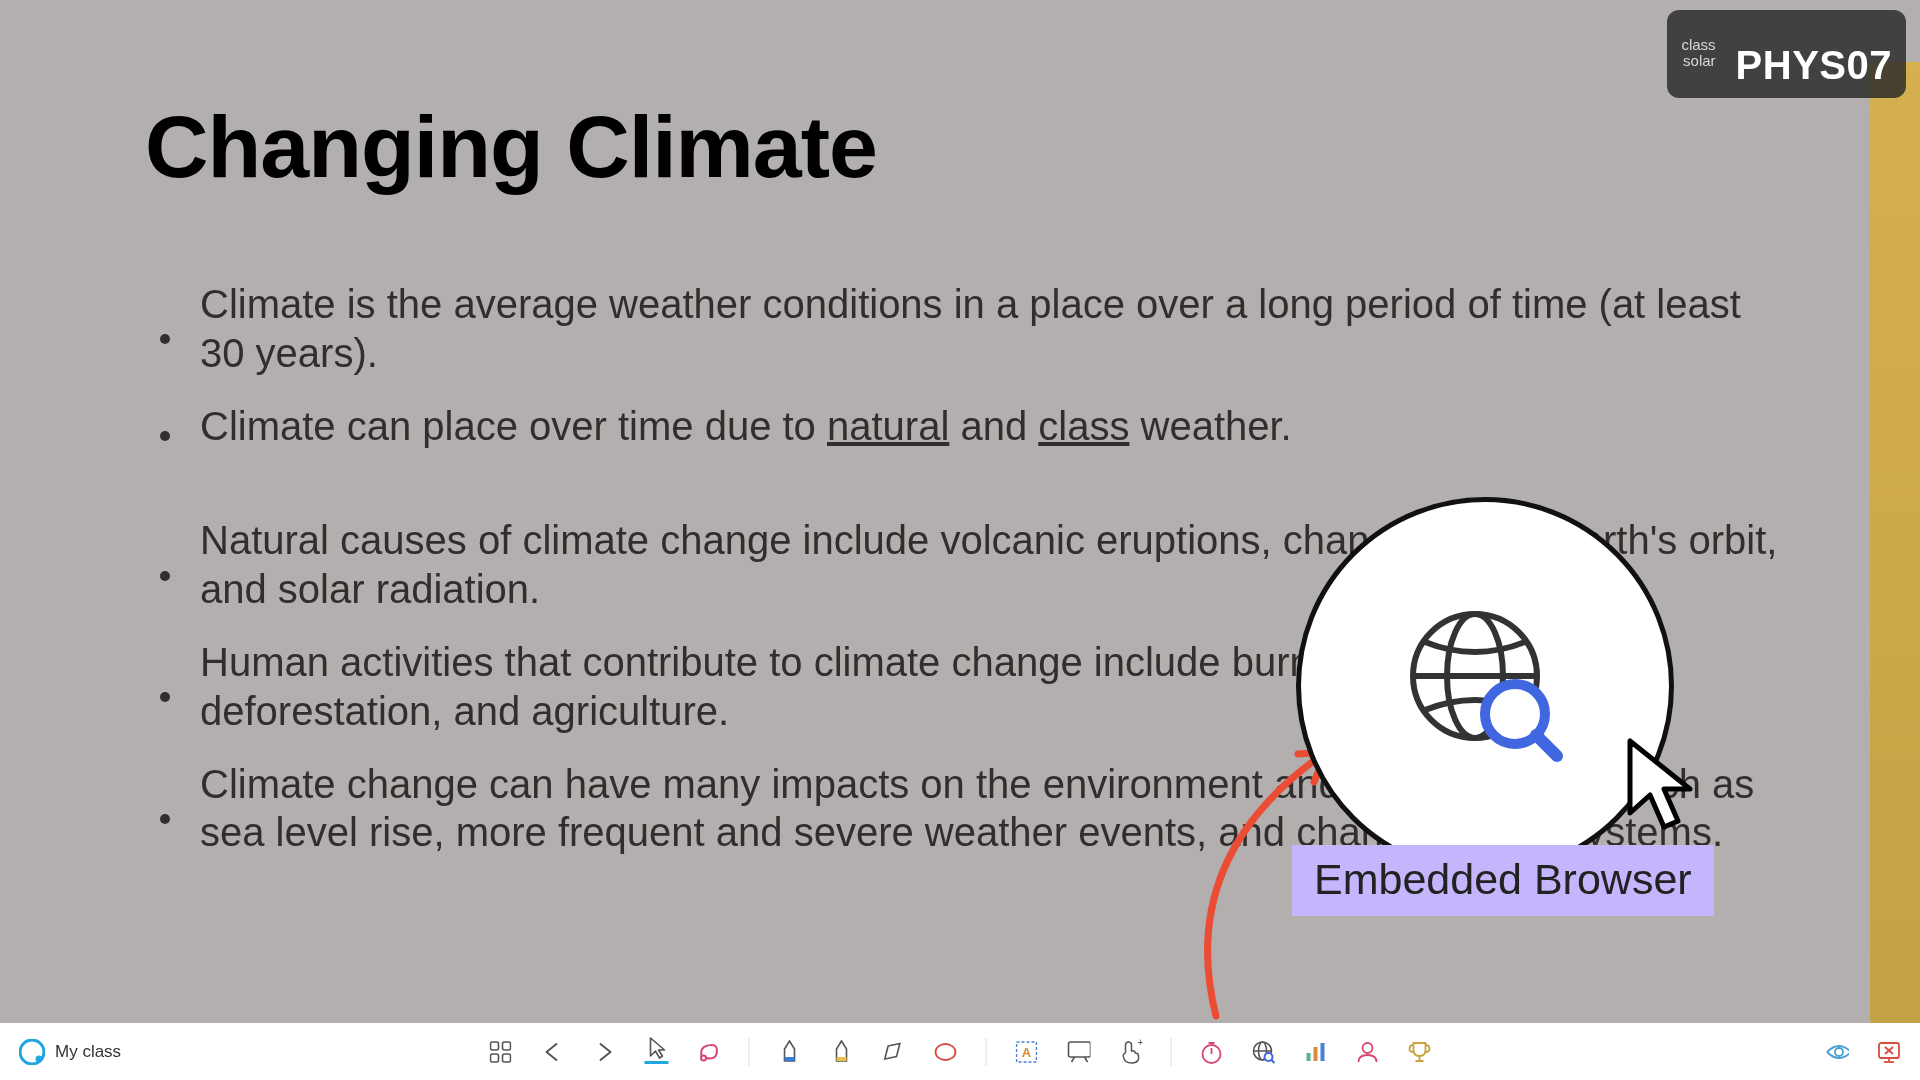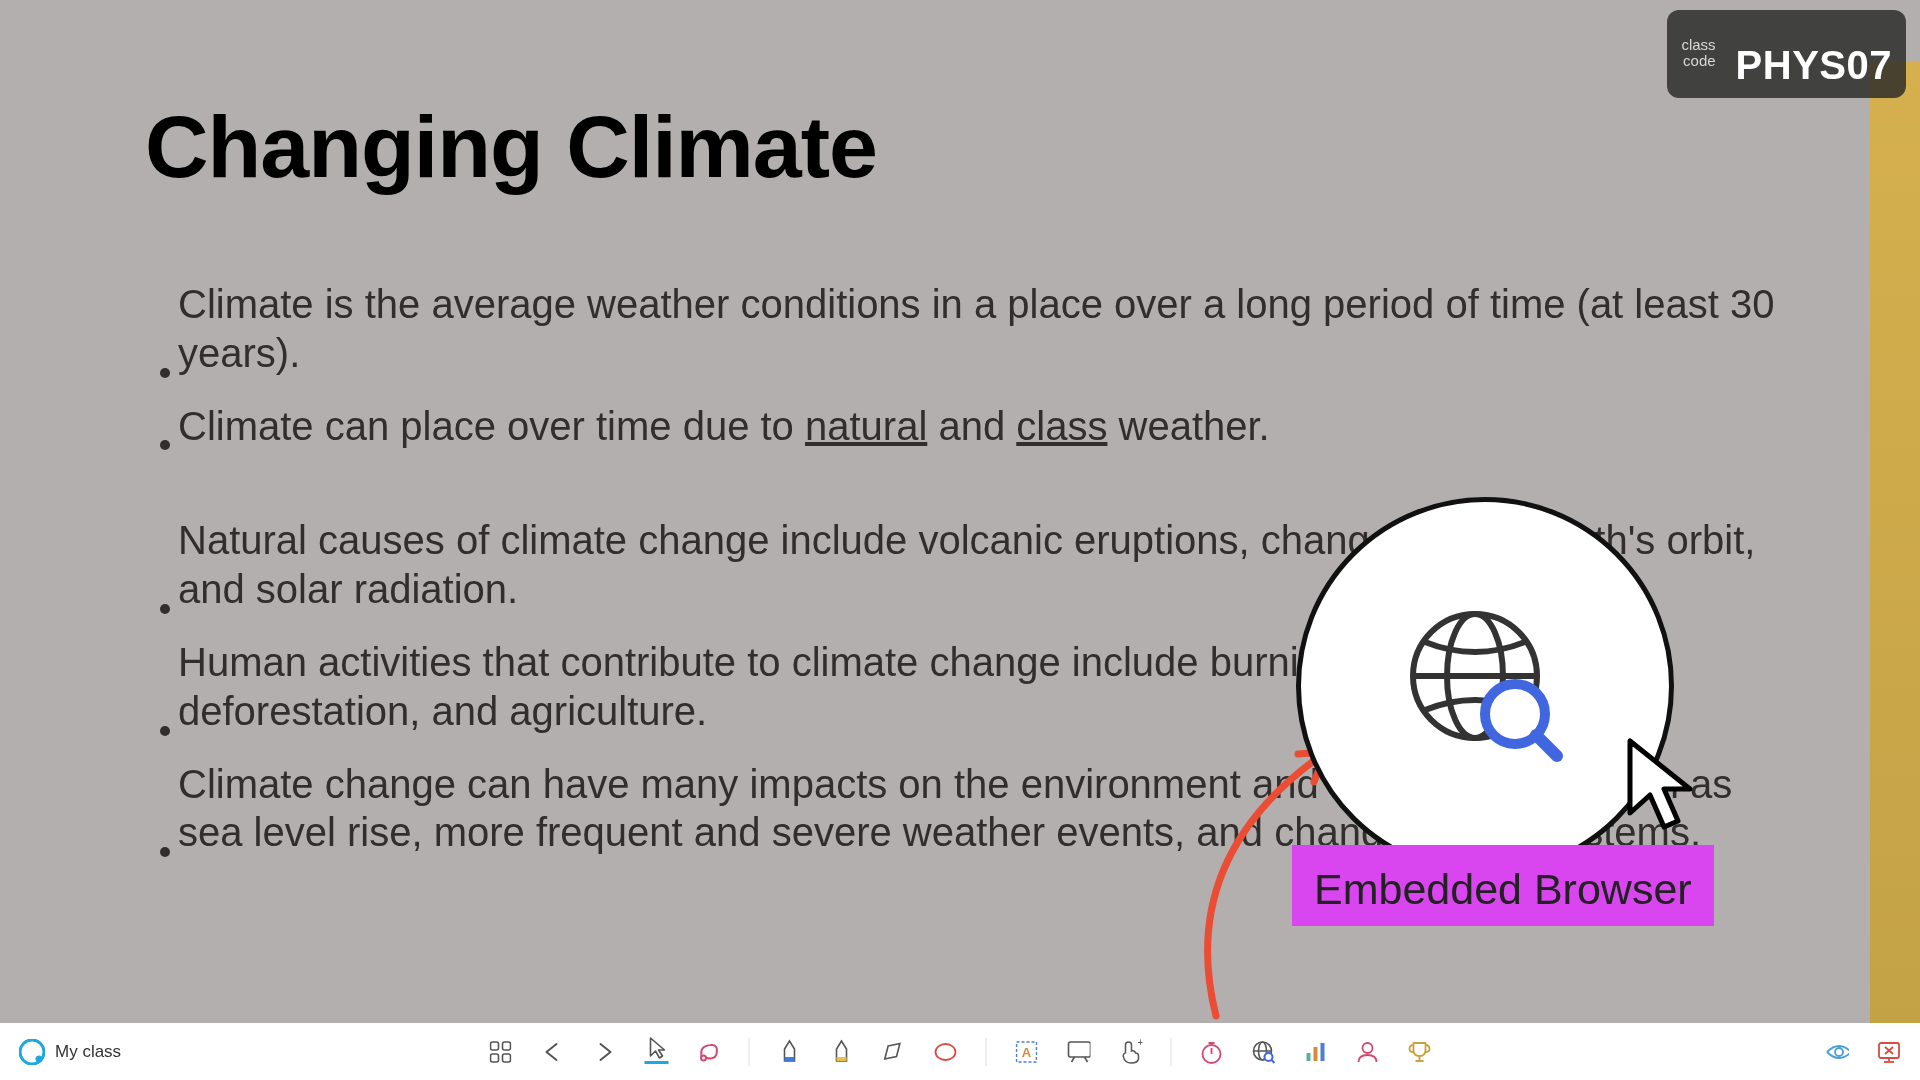--- a/index.html
+++ b/index.html
@@ -61,22 +61,22 @@
   letter-spacing: -1px;
 }
 .bullets {
   position: absolute;
   left: 160px;
   top: 280px;
   width: 1620px;
 }
 .bullet {
   display: flex;
-  align-items: flex-end;
-  gap: 8px;
+  align-items: center;
+  gap: 30px;
   font-size: 40px;
   color: #312e2d;
   margin-bottom: 24px;
   line-height: 1.22;
 }
 .bullet .dot {
   width: 10px;
   height: 10px;
   background: #312e2d;
   border-radius: 50%;
@@ -154,22 +154,22 @@
   background: #fff;
   border: 5px solid #111;
   display: flex;
   align-items: center;
   justify-content: center;
 }
 .callout-label {
   position: absolute;
   top: 845px;
   left: 1292px;
-  background: #d946ef;
-  padding: 20px 22px 12px 22px;
+  background: #c4b5fd;
+  padding: 10px 22px 12px 22px;
   font-size: 43px;
   color: #222;
   font-weight: 500;
 }
 .cursor-arrow {
   position: absolute;
   top: 733px;
   left: 1620px;
 }
 .swoosh {
@@ -180,21 +180,21 @@
 </style>
 </head>
 <body>
 
 <div class="slide-area">
   <div class="accent-strip"></div>
 
   <div class="class-badge">
     <div class="label">
       <div>class</div>
-      <div>code</div>
+      <div>solar</div>
     </div>
     <div class="code">PHYS07</div>
   </div>
 
   <h1 class="slide-title">Changing Climate</h1>
 
   <div class="bullets">
     <div class="bullet">
       <div class="dot"></div>
       <div>Climate is the average weather conditions in a place over a long period of time (at least 30 years).</div>

